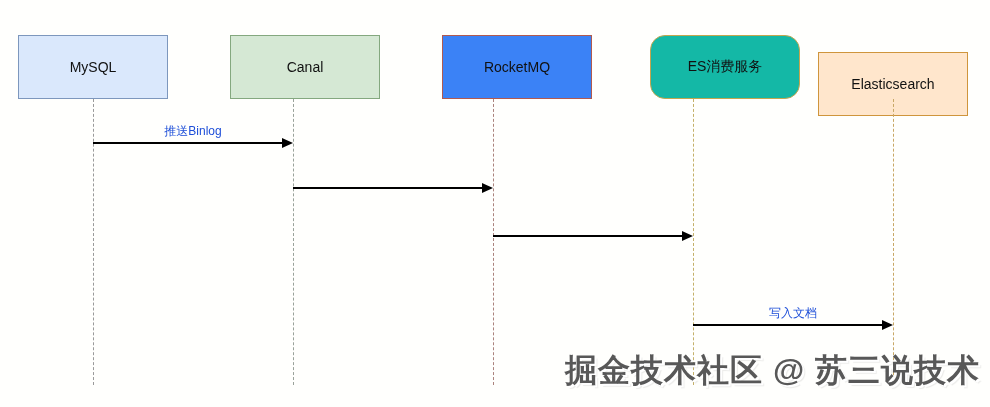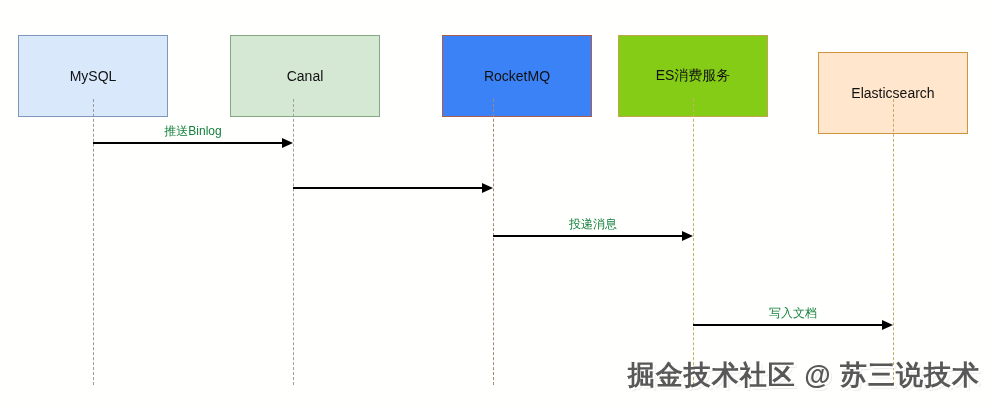--- a/index.html
+++ b/index.html
@@ -12,21 +12,21 @@
     position: relative;
     width: 990px;
     height: 407px;
     background: #fffffd;
     overflow: hidden;
   }
   .participant-box {
     position: absolute;
     top: 35px;
     width: 150px;
-    height: 82px;
+    height: 64px;
     box-sizing: border-box;
     border: 1px solid #888;
     display: flex;
     align-items: center;
     justify-content: center;
     font-size: 14px;
     color: #111111;
     text-align: center;
   }
   .lifeline {
@@ -40,21 +40,21 @@
     position: absolute;
     height: 24px;
   }
   .msg-label {
     position: absolute;
     top: 0;
     left: 0;
     right: 0;
     text-align: center;
     font-size: 12px;
-    color: #15803d;
+    color: #1d4ed8;
     white-space: nowrap;
   }
   .msg-line {
     position: absolute;
     top: 19px;
     left: 0;
     right: 8px;
     height: 2px;
     background: #000000;
   }
@@ -65,21 +65,21 @@
     width: 0;
     height: 0;
     border-left: 11px solid #000000;
     border-top: 5px solid transparent;
     border-bottom: 5px solid transparent;
   }
   .watermark {
     position: absolute;
     right: 10px;
     bottom: 14px;
-    font-size: 27px;
+    font-size: 32px;
     font-weight: bold;
     letter-spacing: 1px;
     color: #585858;
     text-shadow: 2px 2px 0 #ffffff, 3px 3px 1px rgba(0,0,0,0.08);
     white-space: nowrap;
   }
 </style>
 </head>
 <body>
 
@@ -90,41 +90,40 @@
       </div>
       <div class="lifeline" style="left: 93px; border-left-color: rgb(154, 154, 154);"></div>
       <div class="participant-box" style="left: 230px; background: rgb(213, 232, 212); border-color: rgb(132, 168, 127);">
         <span>Canal</span>
       </div>
       <div class="lifeline" style="left: 293px; border-left-color: rgb(154, 162, 154);"></div>
       <div class="participant-box" style="left: 442px; background: #3b82f6; border-color: rgb(176, 90, 80);">
         <span>RocketMQ</span>
       </div>
       <div class="lifeline" style="left: 493px; border-left-color: rgb(171, 131, 125);"></div>
-      <div class="participant-box" style="left: 618px; background: #84cc16; border-color: rgb(194, 166, 79);">
+      <div class="participant-box" style="left: 650px; background: #14b8a6; border-color: rgb(194, 166, 79); border-radius: 15px;">
         <span>ES消费服务</span>
       </div>
       <div class="lifeline" style="left: 693px; border-left-color: rgb(196, 176, 105);"></div>
       <div class="participant-box" style="left: 818px; background: rgb(255, 230, 204); border-color: rgb(207, 149, 60); margin-top: 17px;">
         <span>Elasticsearch</span>
       </div>
       <div class="lifeline" style="left: 893px; border-left-color: rgb(200, 167, 101);"></div>
     </div>
   <div id="messages-layer">
       <div class="msg" style="left: 93px; width: 200px; top: 123px;">
         <div class="msg-label">推送Binlog</div>
         <div class="msg-line" style="background: rgb(0, 0, 0);"></div>
         <div class="msg-arrowhead" style="border-left-color: rgb(0, 0, 0);"></div>
       </div>
       <div class="msg" style="left: 293px; width: 200px; top: 168px;">
         <div class="msg-line" style="background: rgb(0, 0, 0);"></div>
         <div class="msg-arrowhead" style="border-left-color: rgb(0, 0, 0);"></div>
       </div>
       <div class="msg" style="left: 493px; width: 200px; top: 216px;">
-        <div class="msg-label">投递消息</div>
         <div class="msg-line" style="background: rgb(0, 0, 0);"></div>
         <div class="msg-arrowhead" style="border-left-color: rgb(0, 0, 0);"></div>
       </div>
       <div class="msg" style="left: 693px; width: 200px; top: 261px; margin-top: 44px;">
         <div class="msg-label">写入文档</div>
         <div class="msg-line" style="background: rgb(0, 0, 0);"></div>
         <div class="msg-arrowhead" style="border-left-color: rgb(0, 0, 0);"></div>
       </div>
     </div>
   <div class="watermark">掘金技术社区 @ 苏三说技术</div>

